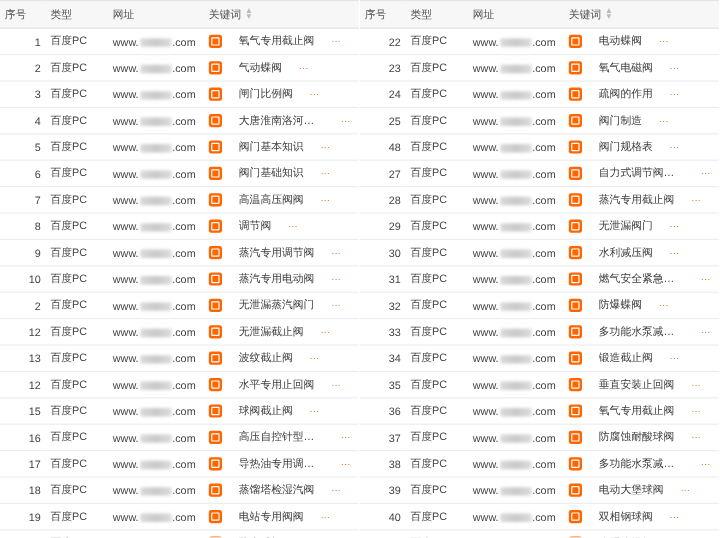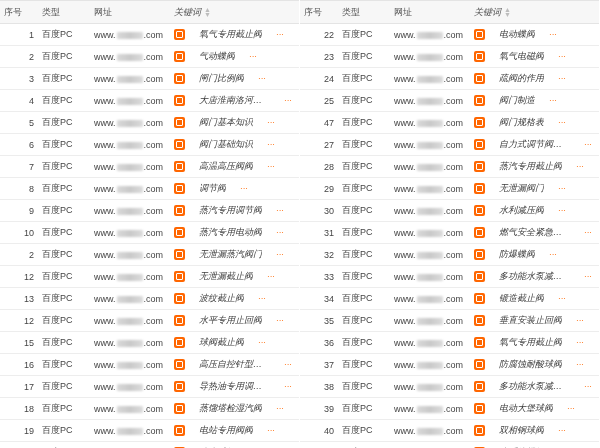--- a/index.html
+++ b/index.html
@@ -51,21 +51,21 @@
     border-bottom: 1px solid #ededed;
     font-size: 9px;
     color: #444444;
     white-space: nowrap;
     overflow: hidden;
     vertical-align: middle;
   }
   .c-idx { width: 30px; text-align: right; padding-right: 6px; }
   .c-type { width: 44px; }
   .c-url { width: 72px; }
-  .c-kw { width: 118px; font-style: italic; }
+  .c-kw { width: 118px; }
   .c-rank { width: 34px; text-align: right; padding-right: 6px; }
 
   th.c-idx, th.c-rank { text-align: right; }
 
   .sorter {
     display: inline-block;
     margin-left: 3px;
     line-height: 0;
     vertical-align: middle;
     color: #bdbdbd;
@@ -467,21 +467,21 @@
             <td class="c-kw">
               <div class="kwcell">
                 <span class="kw-icon"></span>
                 <span class="kw-text">阀门制造</span>
                 <span class="kw-tail">···</span>
               </div>
             </td>
             <td class="c-rank">2</td>
           </tr>
           <tr>
-            <td class="c-idx">47</td>
+            <td class="c-idx">48</td>
             <td class="c-type">百度PC</td>
             <td class="c-url urlcell">www.<span class="blur"></span>.com</td>
             <td class="c-kw">
               <div class="kwcell">
                 <span class="kw-icon"></span>
                 <span class="kw-text">阀门规格表</span>
                 <span class="kw-tail">···</span>
               </div>
             </td>
             <td class="c-rank">2</td>

